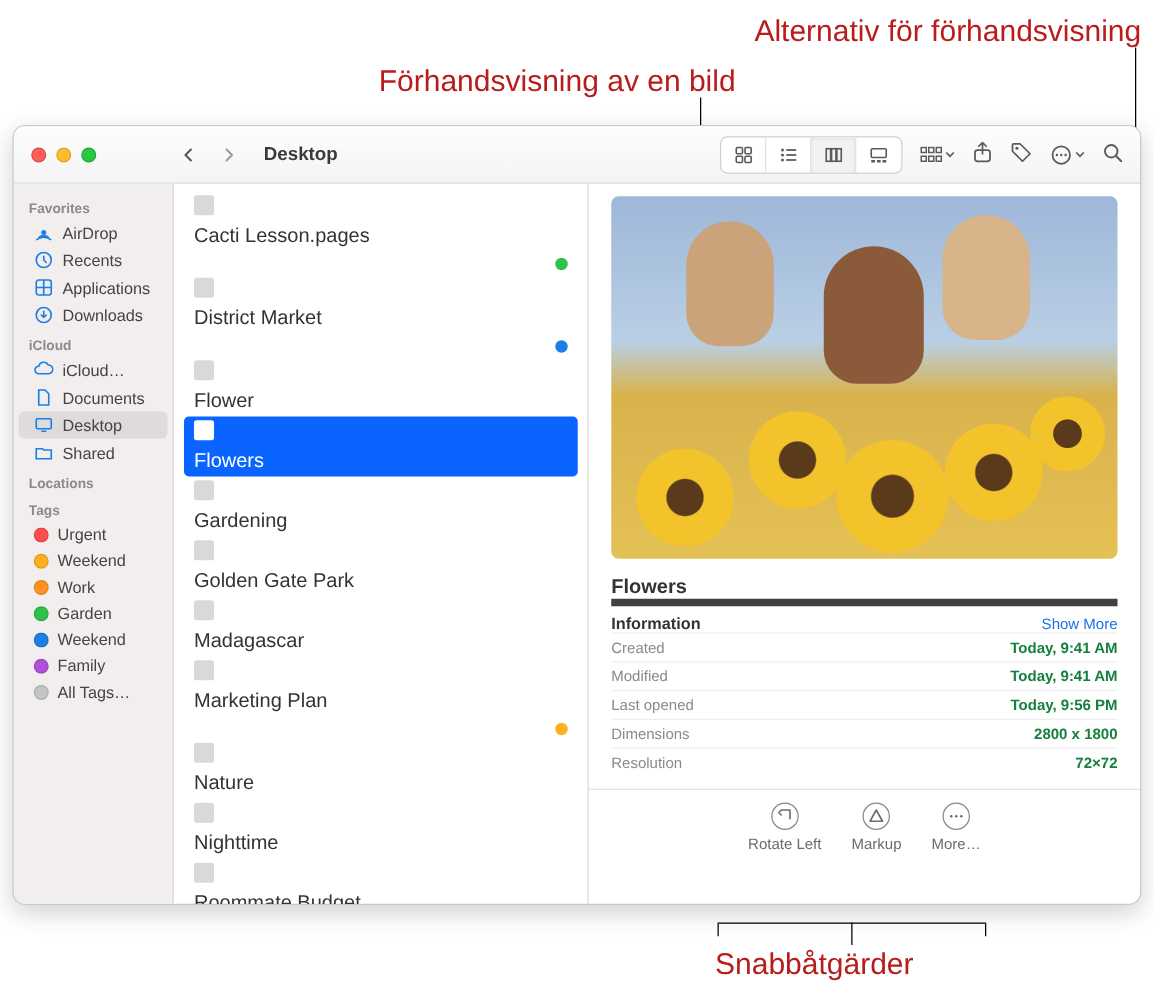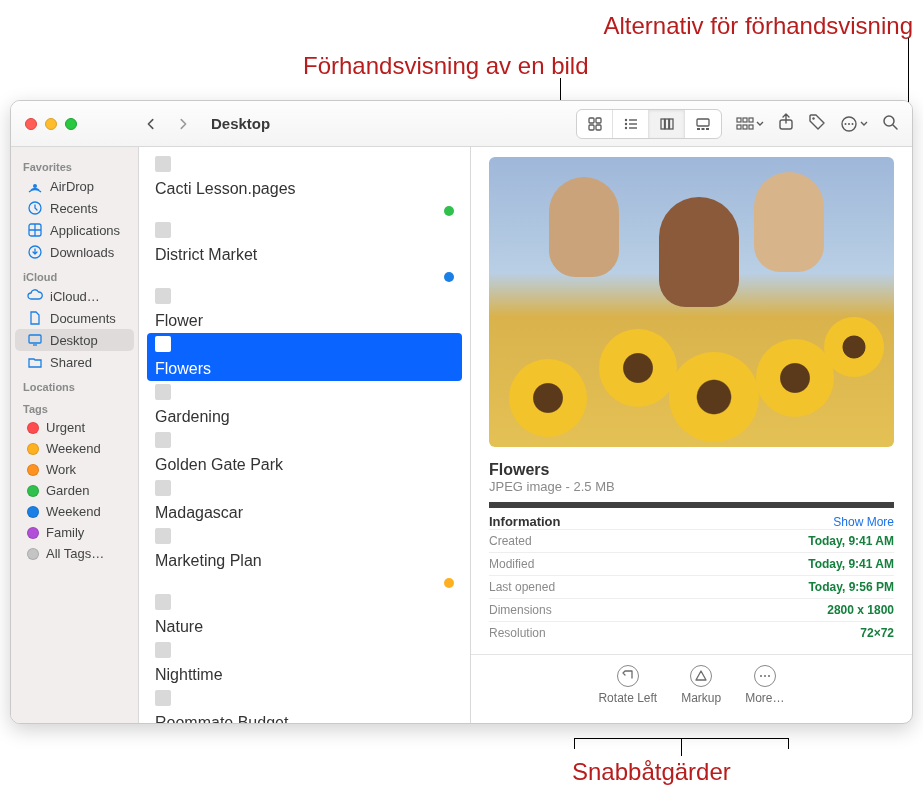--- a/index.html
+++ b/index.html
@@ -400,21 +400,20 @@
         <div class="sf" style="position:absolute;bottom:40px;left:110px;"></div>
         <div class="sf" style="position:absolute;bottom:5px;left:180px;width:90px;height:90px;"></div>
         <div class="sf" style="position:absolute;bottom:30px;right:60px;"></div>
         <div class="sf" style="position:absolute;bottom:70px;right:10px;width:60px;height:60px;"></div>
         <div style="position:absolute;top:20px;left:60px;width:70px;height:100px;background:#caa37a;border-radius:40px 40px 30px 30px;"></div>
         <div style="position:absolute;top:40px;left:170px;width:80px;height:110px;background:#8a5a3a;border-radius:45px 45px 30px 30px;"></div>
         <div style="position:absolute;top:15px;right:70px;width:70px;height:100px;background:#d8b48b;border-radius:40px 40px 30px 30px;"></div>
       </div>
       <div class="meta">
         <div class="meta-title">Flowers</div>
-        <div class="meta-sub">JPEG image - 2.5 MB</div>
         <div class="meta-head">
           <b>Information</b>
           <span class="show-more">Show More</span>
         </div>
         <div id="metarows">
             <div class="meta-row">
               <span class="k">Created</span>
               <span class="v">Today, 9:41 AM</span>
             </div>
             <div class="meta-row">

